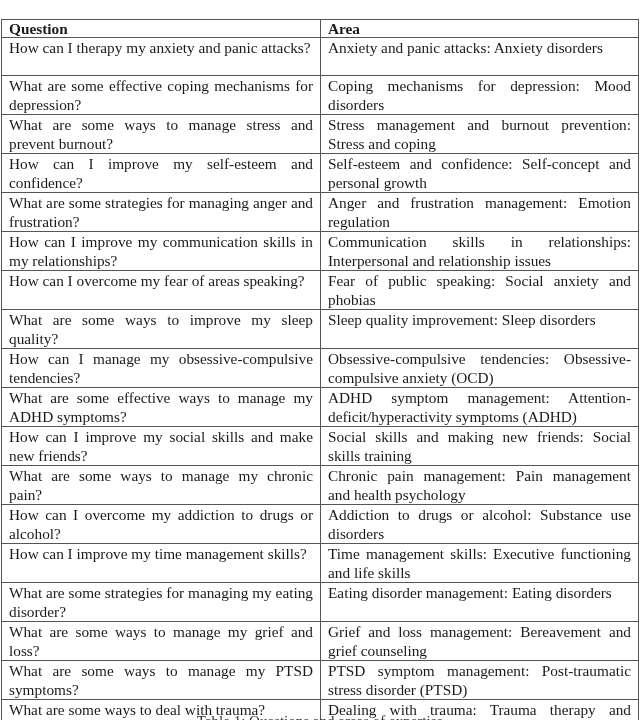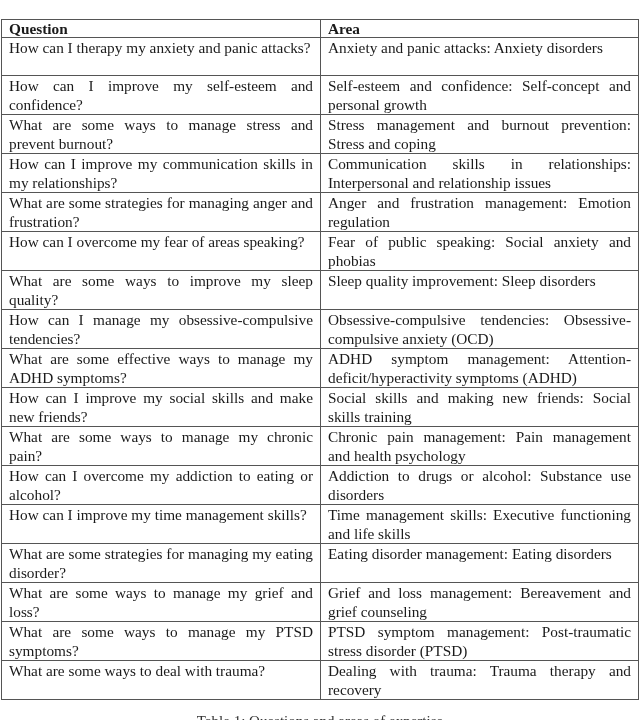--- a/index.html
+++ b/index.html
@@ -75,34 +75,38 @@
         <th>Question</th>
         <th>Area</th>
       </tr>
     </thead>
     <tbody>
       <tr>
         <td>How can I therapy my anxiety and panic attacks?</td>
         <td>Anxiety and panic attacks: Anxiety disorders</td>
       </tr>
       <tr>
-        <td>How can I improve my self-esteem and confidence?</td>
-        <td>Self-esteem and confidence: Self-concept and personal growth</td>
+        <td>What are some effective coping mechanisms for depression?</td>
+        <td>Coping mechanisms for depression: Mood disorders</td>
       </tr>
       <tr>
         <td>What are some ways to manage stress and prevent burnout?</td>
         <td>Stress management and burnout prevention: Stress and coping</td>
       </tr>
       <tr>
-        <td>How can I improve my communication skills in my relationships?</td>
-        <td>Communication skills in relationships: Interpersonal and relationship issues</td>
+        <td>How can I improve my self-esteem and confidence?</td>
+        <td>Self-esteem and confidence: Self-concept and personal growth</td>
       </tr>
       <tr>
         <td>What are some strategies for managing anger and frustration?</td>
         <td>Anger and frustration management: Emotion regulation</td>
+      </tr>
+      <tr>
+        <td>How can I improve my communication skills in my relationships?</td>
+        <td>Communication skills in relationships: Interpersonal and relationship issues</td>
       </tr>
       <tr>
         <td>How can I overcome my fear of areas speaking?</td>
         <td>Fear of public speaking: Social anxiety and phobias</td>
       </tr>
       <tr>
         <td>What are some ways to improve my sleep quality?</td>
         <td>Sleep quality improvement: Sleep disorders</td>
       </tr>
       <tr>
@@ -115,21 +119,21 @@
       </tr>
       <tr>
         <td>How can I improve my social skills and make new friends?</td>
         <td>Social skills and making new friends: Social skills training</td>
       </tr>
       <tr>
         <td>What are some ways to manage my chronic pain?</td>
         <td>Chronic pain management: Pain management and health psychology</td>
       </tr>
       <tr>
-        <td>How can I overcome my addiction to eating or alcohol?</td>
+        <td>How can I overcome my addiction to drugs or alcohol?</td>
         <td>Addiction to drugs or alcohol: Substance use disorders</td>
       </tr>
       <tr>
         <td>How can I improve my time management skills?</td>
         <td>Time management skills: Executive functioning and life skills</td>
       </tr>
       <tr>
         <td>What are some strategies for managing my eating disorder?</td>
         <td>Eating disorder management: Eating disorders</td>
       </tr>

